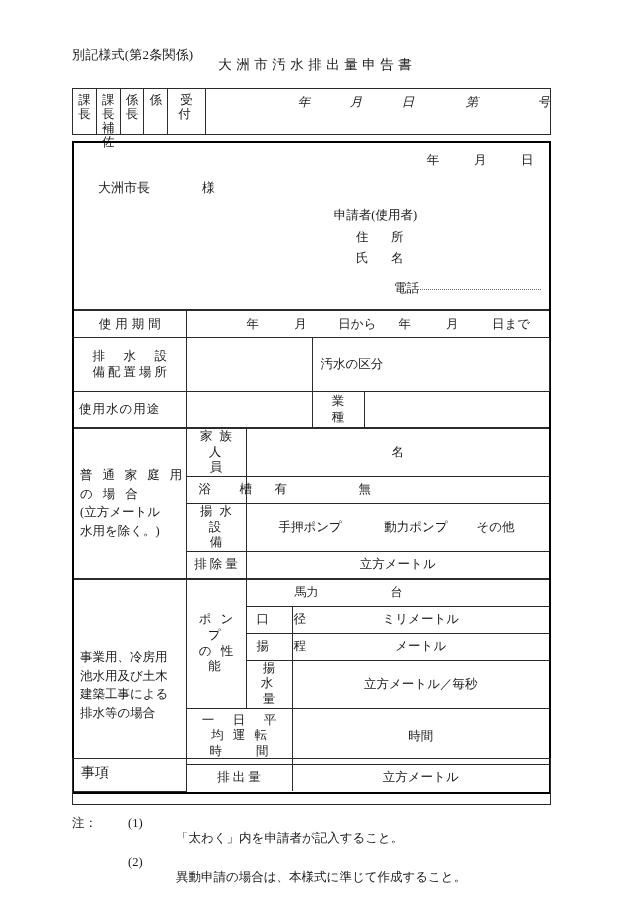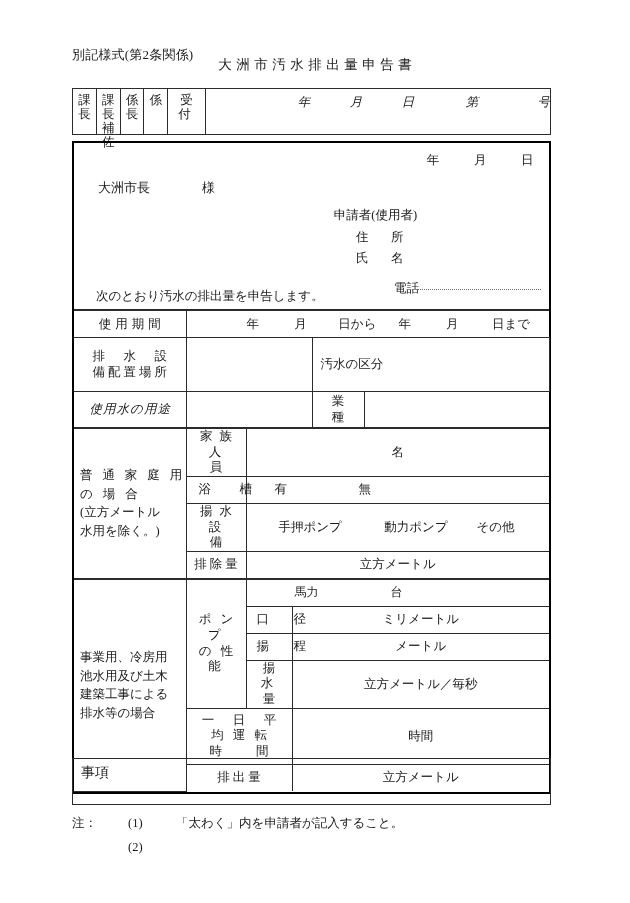--- a/index.html
+++ b/index.html
@@ -182,25 +182,23 @@
   table.grid td.nb-t { border-top: none; }
   table.grid td.nb-b { border-bottom: none; }
 
   .lbl {
     text-align: center;
     letter-spacing: 4px;
     text-indent: 4px;
     white-space: nowrap;
   }
   .lbl-tight {
-    text-align: center;
     letter-spacing: 1px;
     text-indent: 1px;
     white-space: nowrap;
-    font-style: italic;
   }
   .lbl2 {
     text-align: center;
     line-height: 1.25;
     letter-spacing: 3px;
     text-indent: 3px;
   }
   .lbl2 span { display: block; }
   .lft { text-align: left; padding-left: 8px !important; }
 
@@ -276,21 +274,21 @@
     position: absolute;
     left: 72px;
     top: 812px;
     width: 479px;
     font-size: 12.5px;
     line-height: 1.9;
   }
   .notes .nrow { display: flex; white-space: nowrap; }
   .notes .n-key { width: 56px; display: inline-block; }
   .notes .n-num { width: 48px; display: inline-block; }
-  .notes .n-txt { display: inline-block; }
+  .notes .n-txt { display: inline-block; margin-top: 15px; }
 </style>
 </head>
 <body>
 
 <div class="page">
 
   <div class="form-code">別記様式(第2条関係)</div>
 
   <div class="doc-title">大洲市汚水排出量申告書</div>
 
@@ -338,21 +336,20 @@
       </div>
 
       <div class="applicant">
         <span class="ap-label">申請者(使用者)</span>
         <span class="ap-addr">住　所</span>
         <span class="ap-name">氏　名</span>
         <span class="ap-tel">電話</span>
       </div>
       <div class="tel-rule"></div>
 
-      <div class="declare">次のとおり汚水の排出量を申告します。</div>
     </div>
 
     <table class="grid">
       <colgroup>
         <col style="width:112px">
         <col style="width:126px">
         <col style="width:52px">
         <col style="width:185px">
       </colgroup>
       <tbody>
@@ -517,16 +514,17 @@
 
   <div class="notes">
     <div class="nrow">
       <span class="n-key">注：</span>
       <span class="n-num">(1)</span>
       <span class="n-txt">「太わく」内を申請者が記入すること。</span>
     </div>
     <div class="nrow">
       <span class="n-key"></span>
       <span class="n-num">(2)</span>
+      <span class="n-txt">異動申請の場合は、本様式に準じて作成すること。</span>
     </div>
   </div>
 
 </div>
 
 </body></html>

